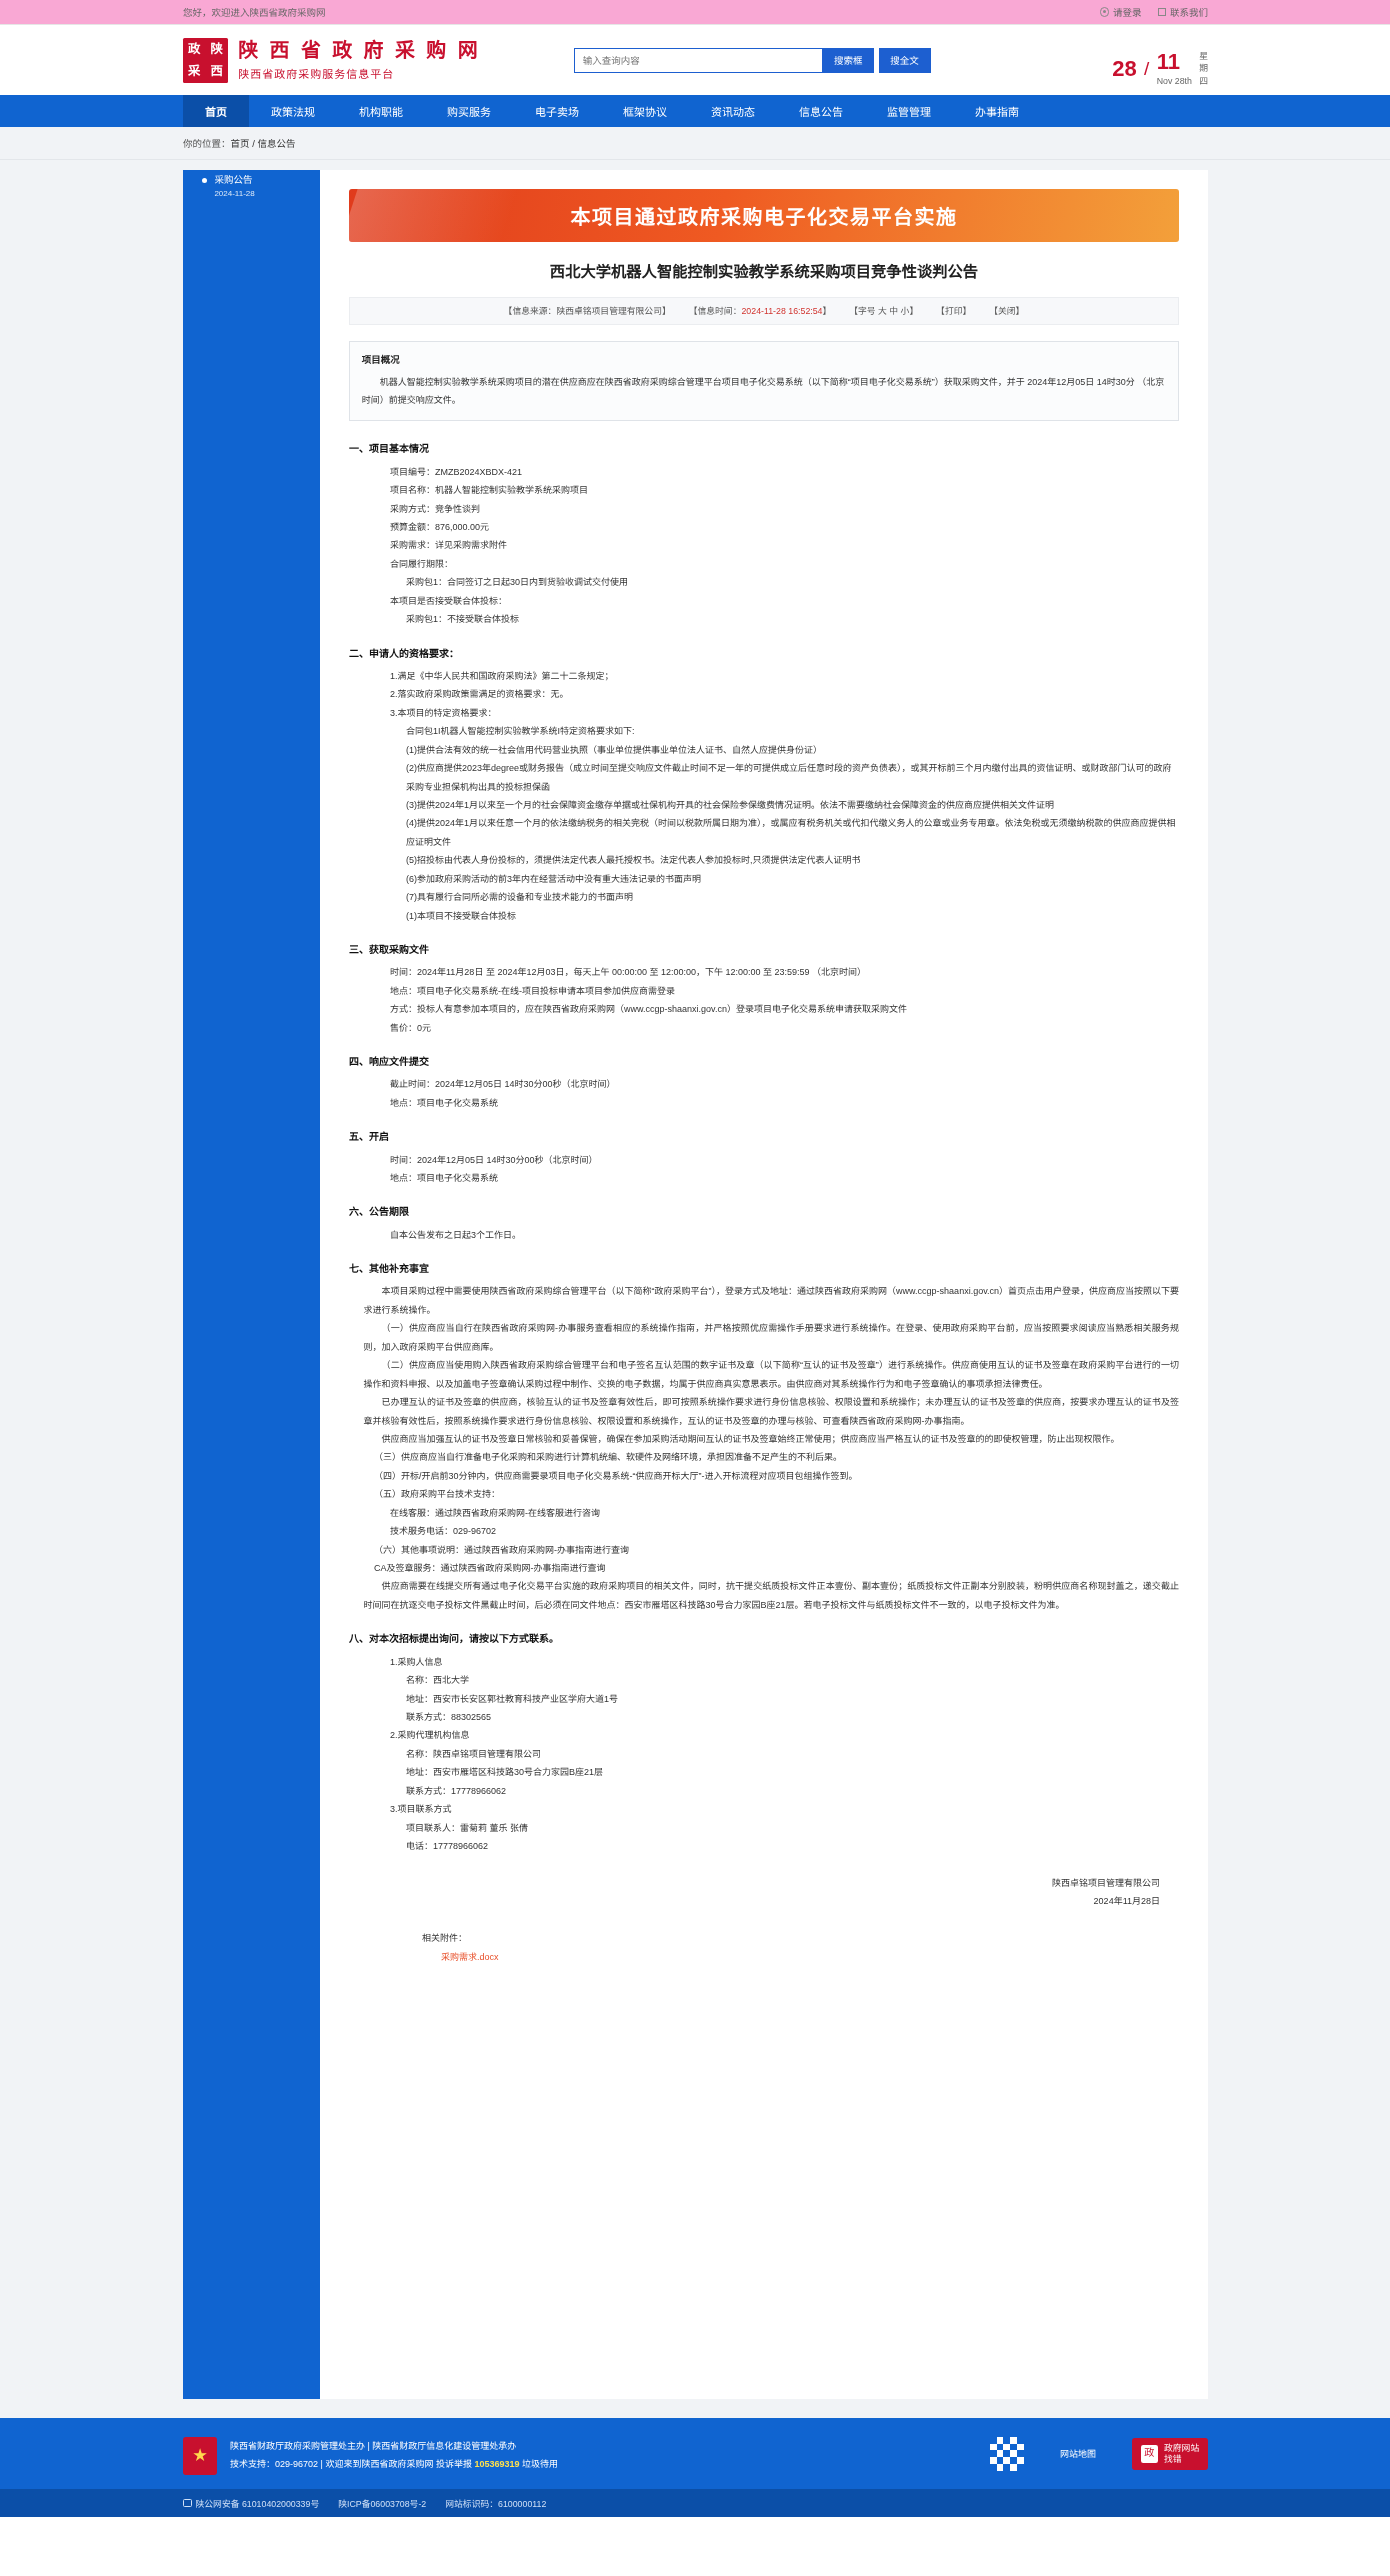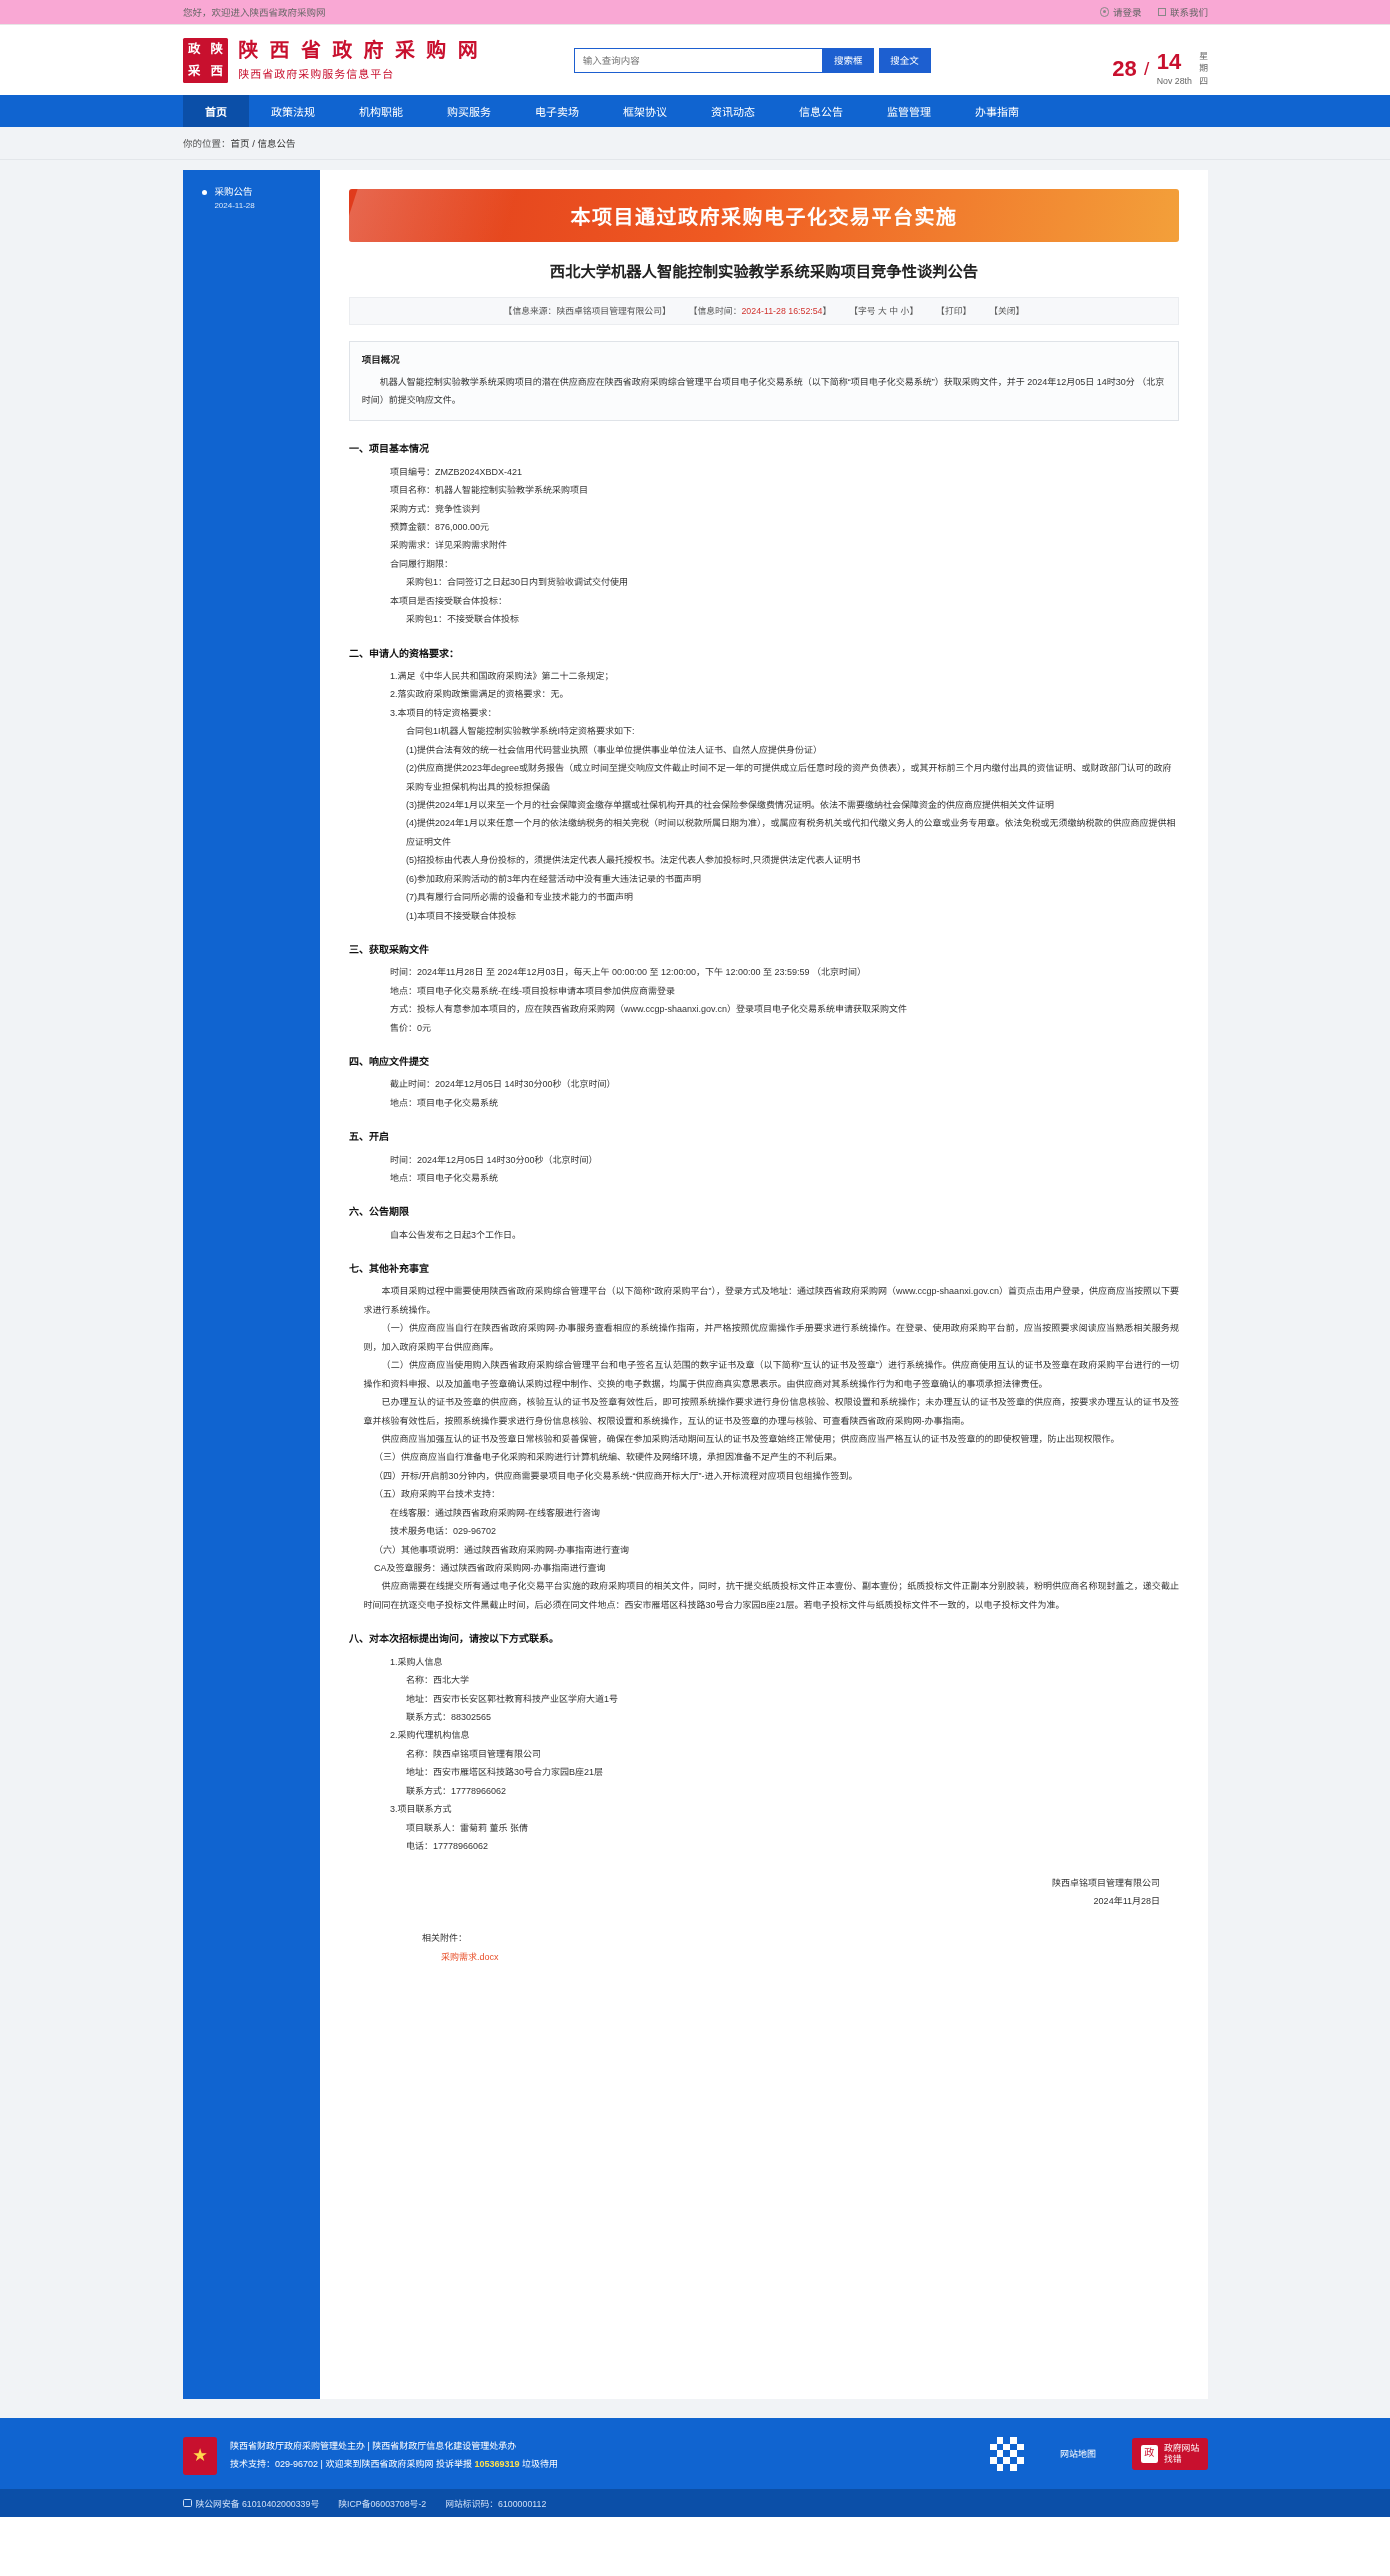--- a/index.html
+++ b/index.html
@@ -94,21 +94,21 @@
     background:#f1f3f6;
     padding: 10.2px 183px 19px 183px;
     display:flex;
     gap:0;
     align-items:flex-start;
   }
   .sidebar {
     width:137px;
     background:#1064d0;
     min-height:2229px;
-    padding-top:12px;
+    padding-top:0;
     flex:none;
   }
   .side-item{
     display:flex; gap:7.3px; align-items:flex-start;
     color:#fff; padding:4.4px 0 4.4px 19px; font-size:9.5px;
   }
   .side-dot{width:5.1px;height:5.1px;border-radius:50%;background:#fff;margin-top:3.7px;flex:none;}
   .side-item .t1{font-size:9.5px;line-height:1.3;}
   .side-item .t2{font-size:8px;opacity:.85;margin-top:2.2px;}
   .content {
@@ -217,21 +217,21 @@
   <div class="searchwrap">
     <input class="searchbox" type="text" placeholder="输入查询内容" style="">
     <button class="btn-search">搜索框</button>
     <button class="btn-full">搜全文</button>
   </div>
 
   <div class="datebox">
     <div class="dnum">28</div>
     <div class="dsep">/</div>
     <div>
-      <div class="dnum">14</div>
+      <div class="dnum">11</div>
       <div class="dmonth">Nov 28th</div>
     </div>
     <div class="week">
       <div>星</div>
       <div>期</div>
       <div>四</div>
     </div>
   </div>
 </div>
 

